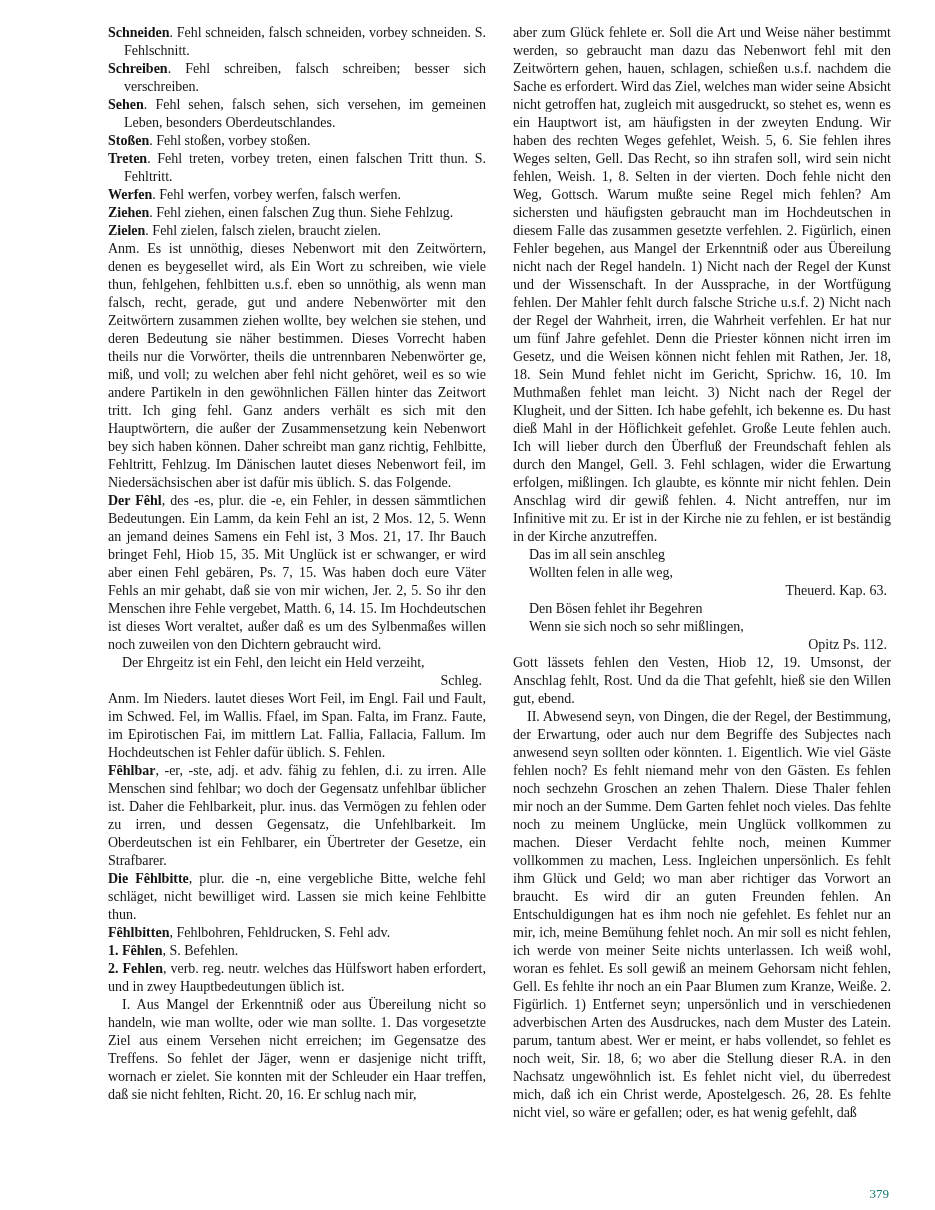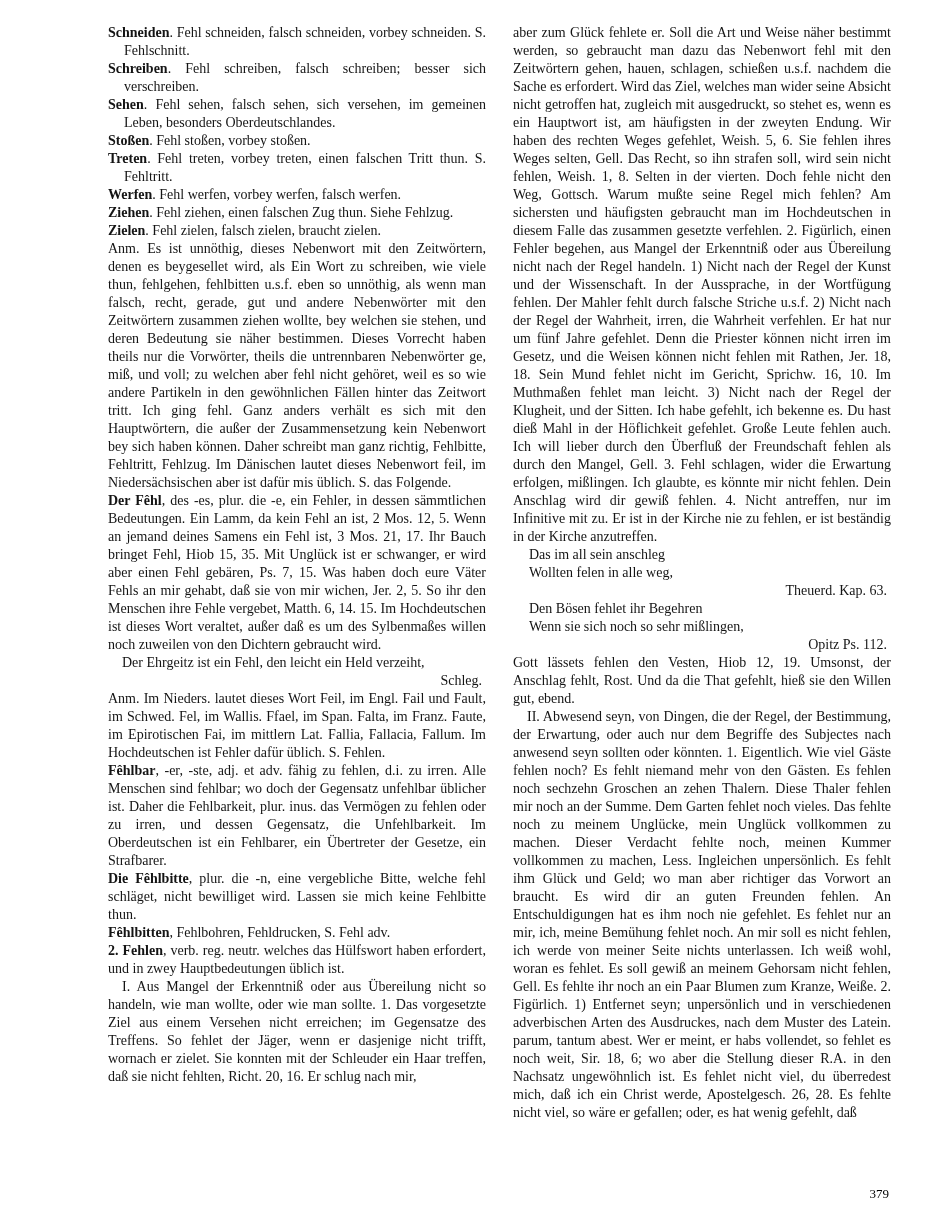--- a/index.html
+++ b/index.html
@@ -30,21 +30,21 @@
   p.indent { text-indent:14px; }
   p.verse  { text-align:left; padding-left:16px; }
   p.right  { text-align:right; padding-right:4px; }
   .b  { font-weight:bold; }
   .i  { }
   .n  { }
   .page-number {
     position:absolute;
     right:46px; bottom:8px;
     font-size:13px;
-    color:#000000;
+    color:#0f766e;
   }
 </style>
 </head>
 <body>
 
 <div class="page">
   <div class="columns">
     <div class="col">
         <p class="para hang"><span class="b">Schneiden</span><span class="n">. Fehl schneiden, falsch schneiden, vorbey schneiden. S. Fehlschnitt.</span></p>
         <p class="para hang"><span class="b">Schreiben</span><span class="n">. Fehl schreiben, falsch schreiben; besser sich verschreiben.</span></p>
@@ -55,20 +55,21 @@
         <p class="para hang"><span class="b">Ziehen</span><span class="n">. Fehl ziehen, einen falschen Zug thun. Siehe Fehlzug.</span></p>
         <p class="para hang"><span class="b">Zielen</span><span class="n">. Fehl zielen, falsch zielen, braucht zielen.</span></p>
         <p class="para flush"><span class="n">Anm. Es ist unnöthig, dieses Nebenwort mit den Zeitwörtern, denen es beygesellet wird, als Ein Wort zu schreiben, wie viele thun, fehlgehen, fehlbitten u.s.f. eben so unnöthig, als wenn man falsch, recht, gerade, gut und andere Nebenwörter mit den Zeitwörtern zusammen ziehen wollte, bey welchen sie stehen, und deren Bedeutung sie näher bestimmen. Dieses Vorrecht haben theils nur die Vorwörter, theils die untrennbaren Nebenwörter ge, miß, und voll; zu welchen aber fehl nicht gehöret, weil es so wie andere Partikeln in den gewöhnlichen Fällen hinter das Zeitwort tritt. Ich ging fehl. Ganz anders verhält es sich mit den Hauptwörtern, die außer der Zusammensetzung kein Nebenwort bey sich haben können. Daher schreibt man ganz richtig, Fehlbitte, Fehltritt, Fehlzug. Im Dänischen lautet dieses Nebenwort feil, im Niedersächsischen aber ist dafür mis üblich. S. das Folgende.</span></p>
         <p class="para flush"><span class="b">Der Fêhl</span><span class="n">, des -es, </span><span class="i">plur.</span><span class="n"> die -e, ein Fehler, in dessen sämmtlichen Bedeutungen. Ein Lamm, da kein Fehl an ist, 2 Mos. 12, 5. Wenn an jemand deines Samens ein Fehl ist, 3 Mos. 21, 17. Ihr Bauch bringet Fehl, Hiob 15, 35. Mit Unglück ist er schwanger, er wird aber einen Fehl gebären, Ps. 7, 15. Was haben doch eure Väter Fehls an mir gehabt, daß sie von mir wichen, Jer. 2, 5. So ihr den Menschen ihre Fehle vergebet, Matth. 6, 14. 15. Im Hochdeutschen ist dieses Wort veraltet, außer daß es um des Sylbenmaßes willen noch zuweilen von den Dichtern gebraucht wird.</span></p>
         <p class="para indent"><span class="n">Der Ehrgeitz ist ein Fehl, den leicht ein Held verzeiht,</span></p>
         <p class="para right"><span class="n">Schleg.</span></p>
         <p class="para flush"><span class="n">Anm. Im Nieders. lautet dieses Wort Feil, im Engl. </span><span class="i">Fail</span><span class="n"> und </span><span class="i">Fault</span><span class="n">, im Schwed. </span><span class="i">Fel</span><span class="n">, im Wallis. </span><span class="i">Ffael</span><span class="n">, im Span. </span><span class="i">Falta</span><span class="n">, im Franz. </span><span class="i">Faute</span><span class="n">, im Epirotischen </span><span class="i">Fai</span><span class="n">, im mittlern Lat. </span><span class="i">Fallia, Fallacia, Fallum</span><span class="n">. Im Hochdeutschen ist Fehler dafür üblich. S. Fehlen.</span></p>
         <p class="para flush"><span class="b">Fêhlbar</span><span class="n">, -er, -ste, </span><span class="i">adj. et adv.</span><span class="n"> fähig zu fehlen, d.i. zu irren. Alle Menschen sind fehlbar; wo doch der Gegensatz unfehlbar üblicher ist. Daher die Fehlbarkeit, </span><span class="i">plur. inus.</span><span class="n"> das Vermögen zu fehlen oder zu irren, und dessen Gegensatz, die Unfehlbarkeit. Im Oberdeutschen ist ein Fehlbarer, ein Übertreter der Gesetze, ein Strafbarer.</span></p>
         <p class="para flush"><span class="b">Die Fêhlbitte</span><span class="n">, </span><span class="i">plur.</span><span class="n"> die -n, eine vergebliche Bitte, welche fehl schläget, nicht bewilliget wird. Lassen sie mich keine Fehlbitte thun.</span></p>
         <p class="para flush"><span class="b">Fêhlbitten</span><span class="n">, Fehlbohren, Fehldrucken, S. Fehl </span><span class="i">adv.</span></p>
+        <p class="para flush"><span class="b">1. Fêhlen</span><span class="n">, S. Befehlen.</span></p>
         <p class="para flush"><span class="b">2. Fehlen</span><span class="n">, </span><span class="i">verb. reg. neutr.</span><span class="n"> welches das Hülfswort haben erfordert, und in zwey Hauptbedeutungen üblich ist.</span></p>
         <p class="para indent"><span class="n">I. Aus Mangel der Erkenntniß oder aus Übereilung nicht so handeln, wie man wollte, oder wie man sollte. 1. Das vorgesetzte Ziel aus einem Versehen nicht erreichen; im Gegensatze des Treffens. So fehlet der Jäger, wenn er dasjenige nicht trifft, wornach er zielet. Sie konnten mit der Schleuder ein Haar treffen, daß sie nicht fehlten, Richt. 20, 16. Er schlug nach mir,</span></p>
       </div>
     <div class="col">
         <p class="para flush"><span class="n">aber zum Glück fehlete er. Soll die Art und Weise näher bestimmt werden, so gebraucht man dazu das Nebenwort fehl mit den Zeitwörtern gehen, hauen, schlagen, schießen u.s.f. nachdem die Sache es erfordert. Wird das Ziel, welches man wider seine Absicht nicht getroffen hat, zugleich mit ausgedruckt, so stehet es, wenn es ein Hauptwort ist, am häufigsten in der zweyten Endung. Wir haben des rechten Weges gefehlet, Weish. 5, 6. Sie fehlen ihres Weges selten, Gell. Das Recht, so ihn strafen soll, wird sein nicht fehlen, Weish. 1, 8. Selten in der vierten. Doch fehle nicht den Weg, Gottsch. Warum mußte seine Regel mich fehlen? Am sichersten und häufigsten gebraucht man im Hochdeutschen in diesem Falle das zusammen gesetzte verfehlen. 2. Figürlich, einen Fehler begehen, aus Mangel der Erkenntniß oder aus Übereilung nicht nach der Regel handeln. 1) Nicht nach der Regel der Kunst und der Wissenschaft. In der Aussprache, in der Wortfügung fehlen. Der Mahler fehlt durch falsche Striche u.s.f. 2) Nicht nach der Regel der Wahrheit, irren, die Wahrheit verfehlen. Er hat nur um fünf Jahre gefehlet. Denn die Priester können nicht irren im Gesetz, und die Weisen können nicht fehlen mit Rathen, Jer. 18, 18. Sein Mund fehlet nicht im Gericht, Sprichw. 16, 10. Im Muthmaßen fehlet man leicht. 3) Nicht nach der Regel der Klugheit, und der Sitten. Ich habe gefehlt, ich bekenne es. Du hast dieß Mahl in der Höflichkeit gefehlet. Große Leute fehlen auch. Ich will lieber durch den Überfluß der Freundschaft fehlen als durch den Mangel, Gell. 3. Fehl schlagen, wider die Erwartung erfolgen, mißlingen. Ich glaubte, es könnte mir nicht fehlen. Dein Anschlag wird dir gewiß fehlen. 4. Nicht antreffen, nur im Infinitive mit zu. Er ist in der Kirche nie zu fehlen, er ist beständig in der Kirche anzutreffen.</span></p>
         <p class="para verse"><span class="n">Das im all sein anschleg</span></p>
         <p class="para verse"><span class="n">Wollten felen in alle weg,</span></p>
         <p class="para right"><span class="n">Theuerd. Kap. 63.</span></p>
         <p class="para verse"><span class="n">Den Bösen fehlet ihr Begehren</span></p>
         <p class="para verse"><span class="n">Wenn sie sich noch so sehr mißlingen,</span></p>

